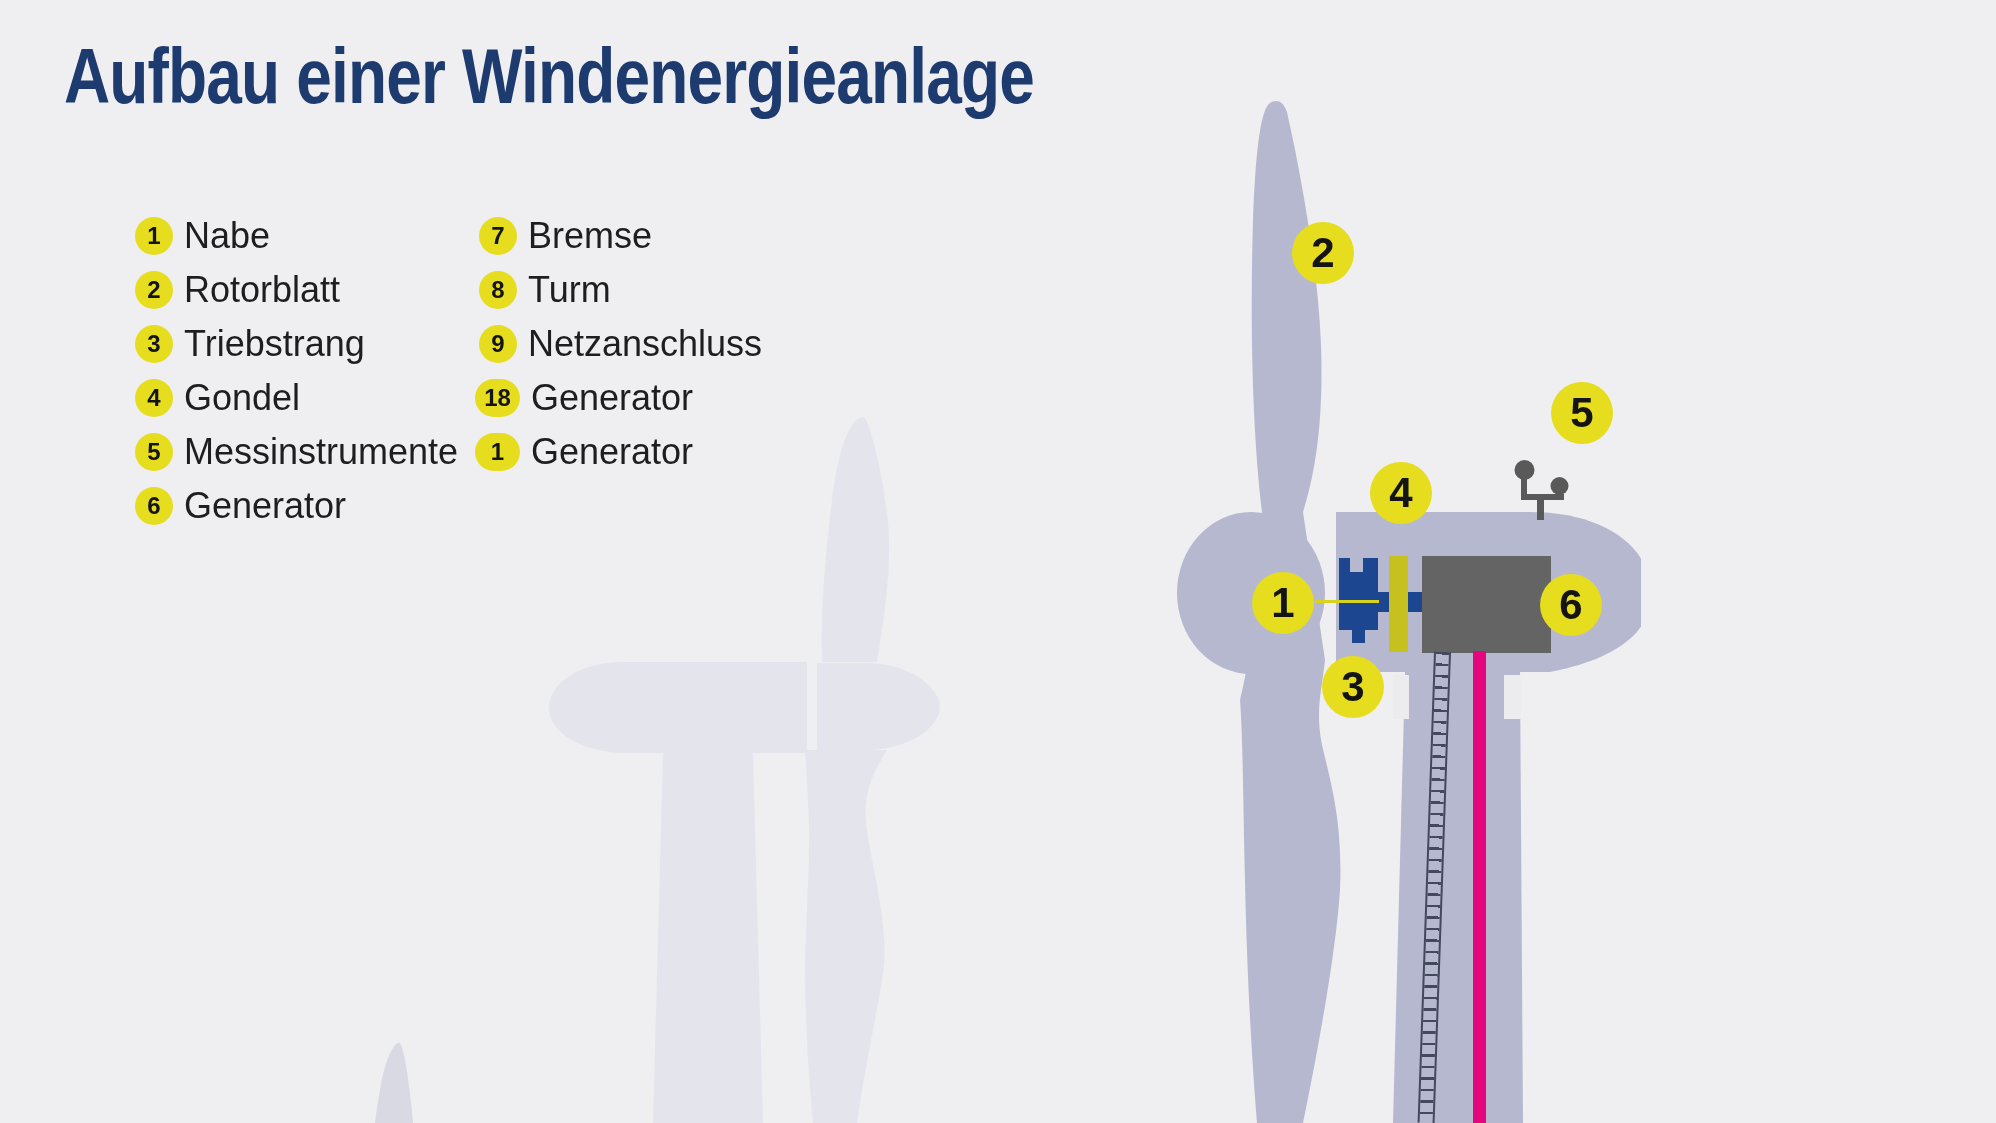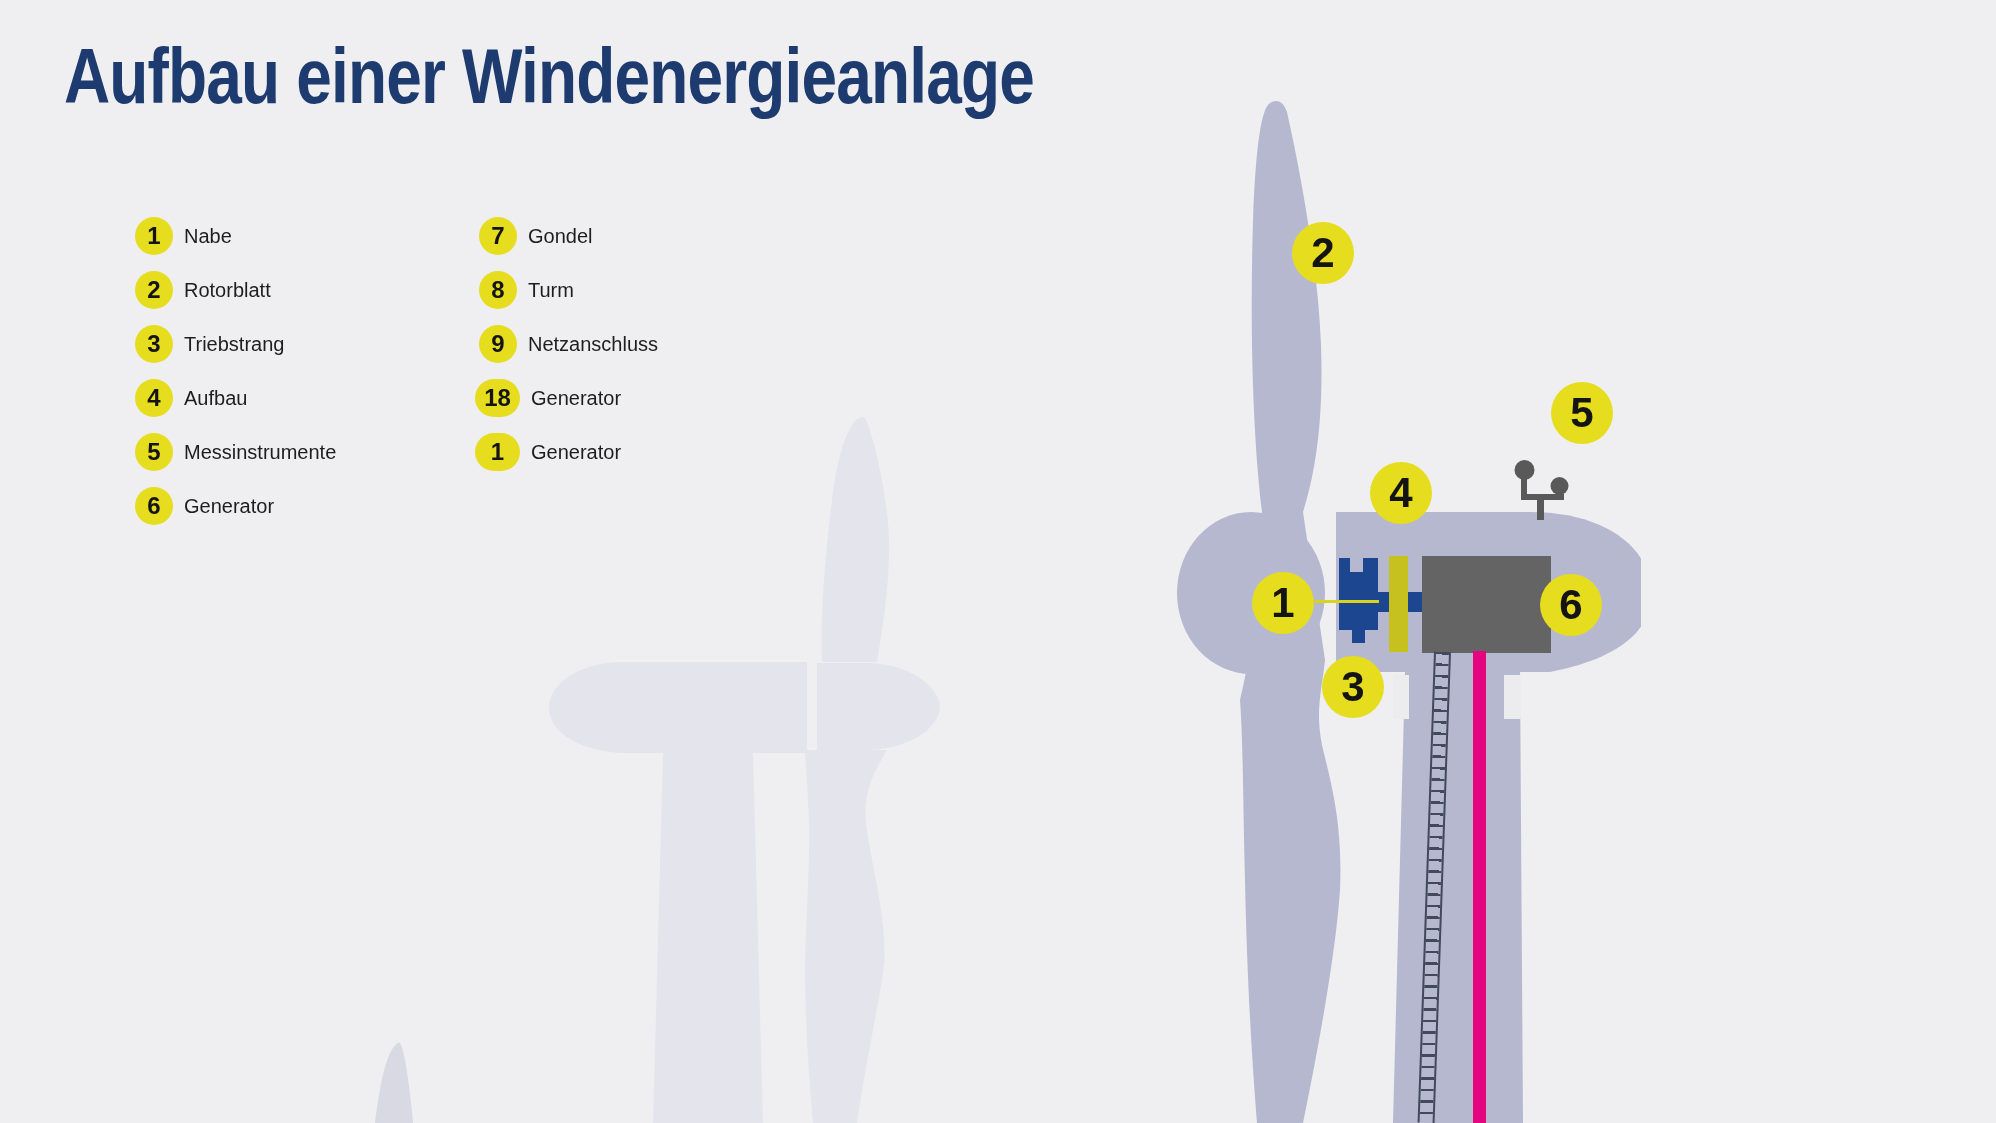--- a/index.html
+++ b/index.html
@@ -16,21 +16,21 @@
   .legend-col{position:absolute;top:217px;}
   .legend-col.c1{left:135px;}
   .legend-col.c2{left:479px;}
   .legend-row{display:flex;align-items:center;height:38px;margin-bottom:16px;column-gap:11px;}
   .badge{
     width:38px;height:38px;border-radius:19px;background:#e6dd1e;
     display:flex;align-items:center;justify-content:center;
     font-weight:bold;font-size:24px;color:#141414;flex:0 0 auto;
   }
   .badge.wide{width:45px;margin-left:-4px;}
-  .legend-label{font-size:20px;color:#1e1e1e;white-space:nowrap;}
+  .legend-label{font-size:36px;color:#1e1e1e;white-space:nowrap;}
   .marker{
     position:absolute;width:62px;height:62px;border-radius:50%;background:#e6dd1e;
     display:flex;align-items:center;justify-content:center;
     font-weight:bold;font-size:42px;color:#141414;z-index:30;
   }
   .leader-line{position:absolute;left:1315px;top:600px;width:64px;height:3px;background:#d8d41e;z-index:20;}
   .ladder{
     position:absolute;left:1434px;top:652px;width:17px;height:471px;box-sizing:border-box;
     border-left:2.5px solid #43485c;border-right:2.5px solid #43485c;
     background:repeating-linear-gradient(to bottom,#43485c 0px,#43485c 2.5px,transparent 2.5px,transparent 11.5px);
@@ -111,36 +111,36 @@
     <div class="legend-row">
       <span class="badge">2</span>
       <span class="legend-label">Rotorblatt</span>
     </div>
     <div class="legend-row">
       <span class="badge">3</span>
       <span class="legend-label">Triebstrang</span>
     </div>
     <div class="legend-row">
       <span class="badge">4</span>
-      <span class="legend-label">Aufbau</span>
+      <span class="legend-label">Gondel</span>
     </div>
     <div class="legend-row">
       <span class="badge">5</span>
       <span class="legend-label">Messinstrumente</span>
     </div>
     <div class="legend-row">
       <span class="badge">6</span>
       <span class="legend-label">Generator</span>
     </div>
   </div>
 
   <div class="legend-col c2">
     <div class="legend-row">
       <span class="badge">7</span>
-      <span class="legend-label">Gondel</span>
+      <span class="legend-label">Bremse</span>
     </div>
     <div class="legend-row">
       <span class="badge">8</span>
       <span class="legend-label">Turm</span>
     </div>
     <div class="legend-row">
       <span class="badge">9</span>
       <span class="legend-label">Netzanschluss</span>
     </div>
     <div class="legend-row">

